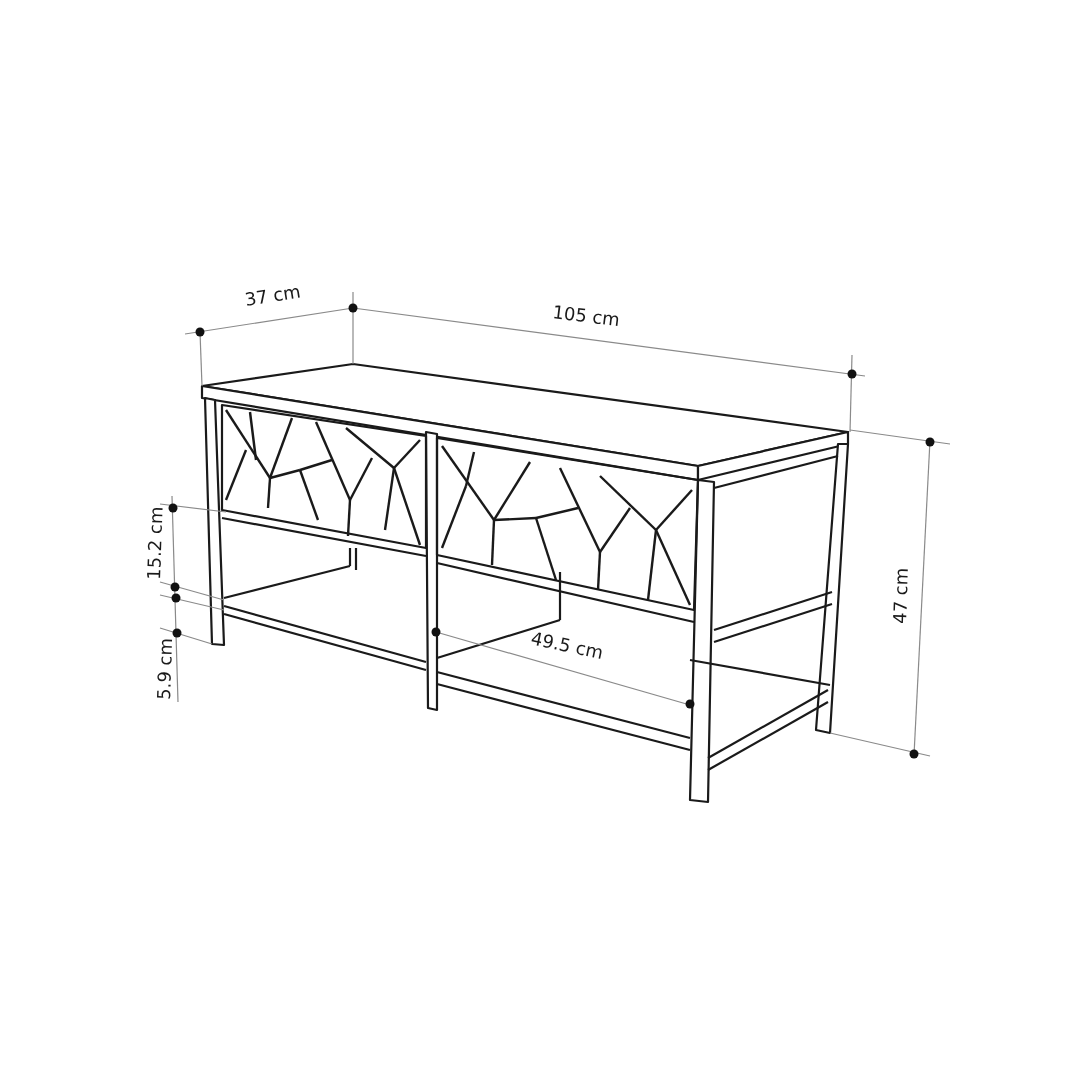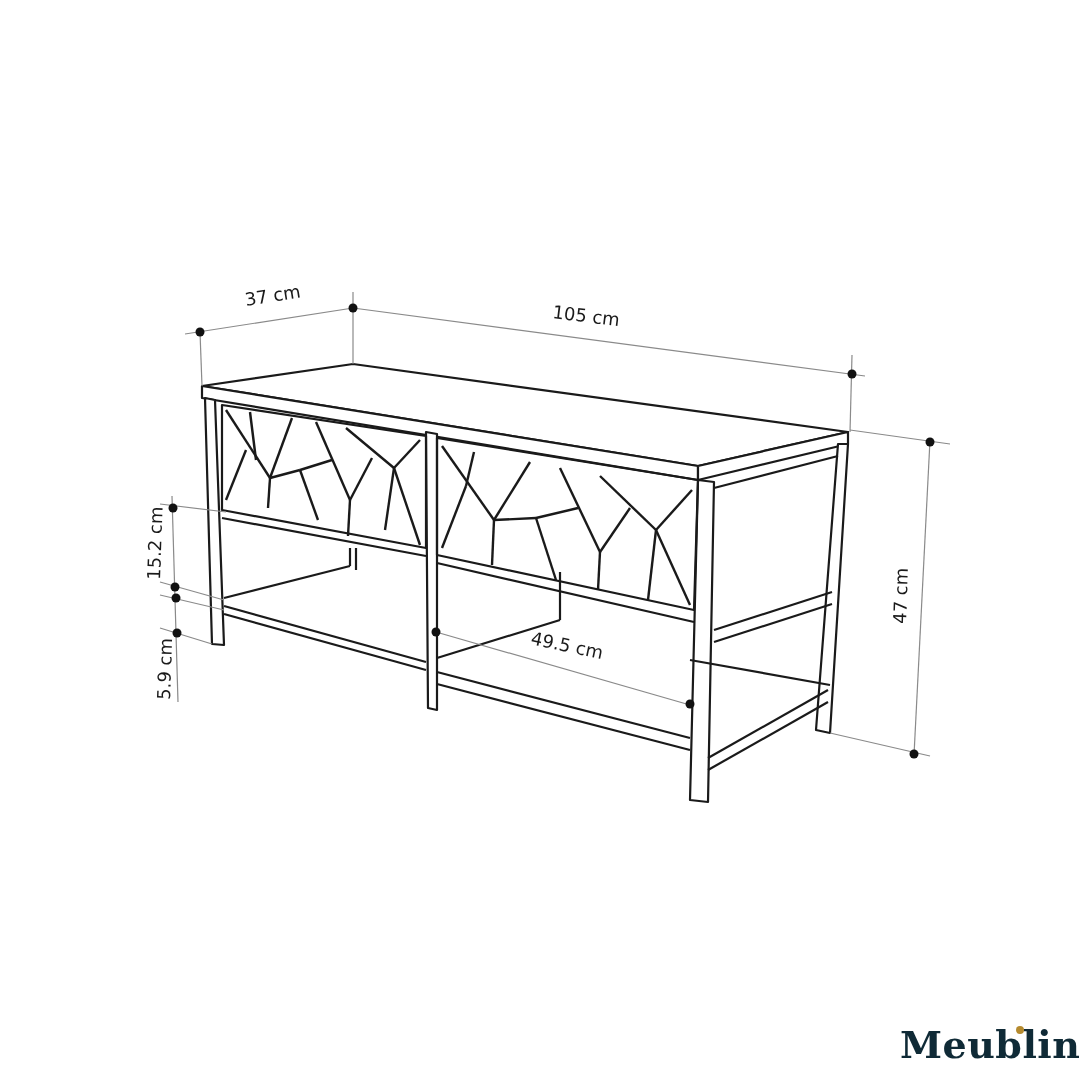--- a/index.html
+++ b/index.html
@@ -119,17 +119,13 @@
     </g>
 
     <text class="dim-text" x="246" y="306" transform="rotate(-9 246 306)">37 cm</text>
     <text class="dim-text" x="552" y="318" transform="rotate(7 552 318)">105 cm</text>
     <text class="dim-text" x="906" y="624" transform="rotate(-88 906 624)">47 cm</text>
     <text class="dim-text" x="160" y="580" transform="rotate(-88 160 580)">15.2 cm</text>
     <text class="dim-text" x="170" y="700" transform="rotate(-88 170 700)">5.9 cm</text>
     <text class="dim-text" x="530" y="644" transform="rotate(12 530 644)">49.5 cm</text>
   </svg>
 
-  <div class="logo">
-    <span>Meublin</span>
-    <span class="dot" style="left:116px;top:4px;"></span>
-  </div>
 </div>
 
 </body></html>

